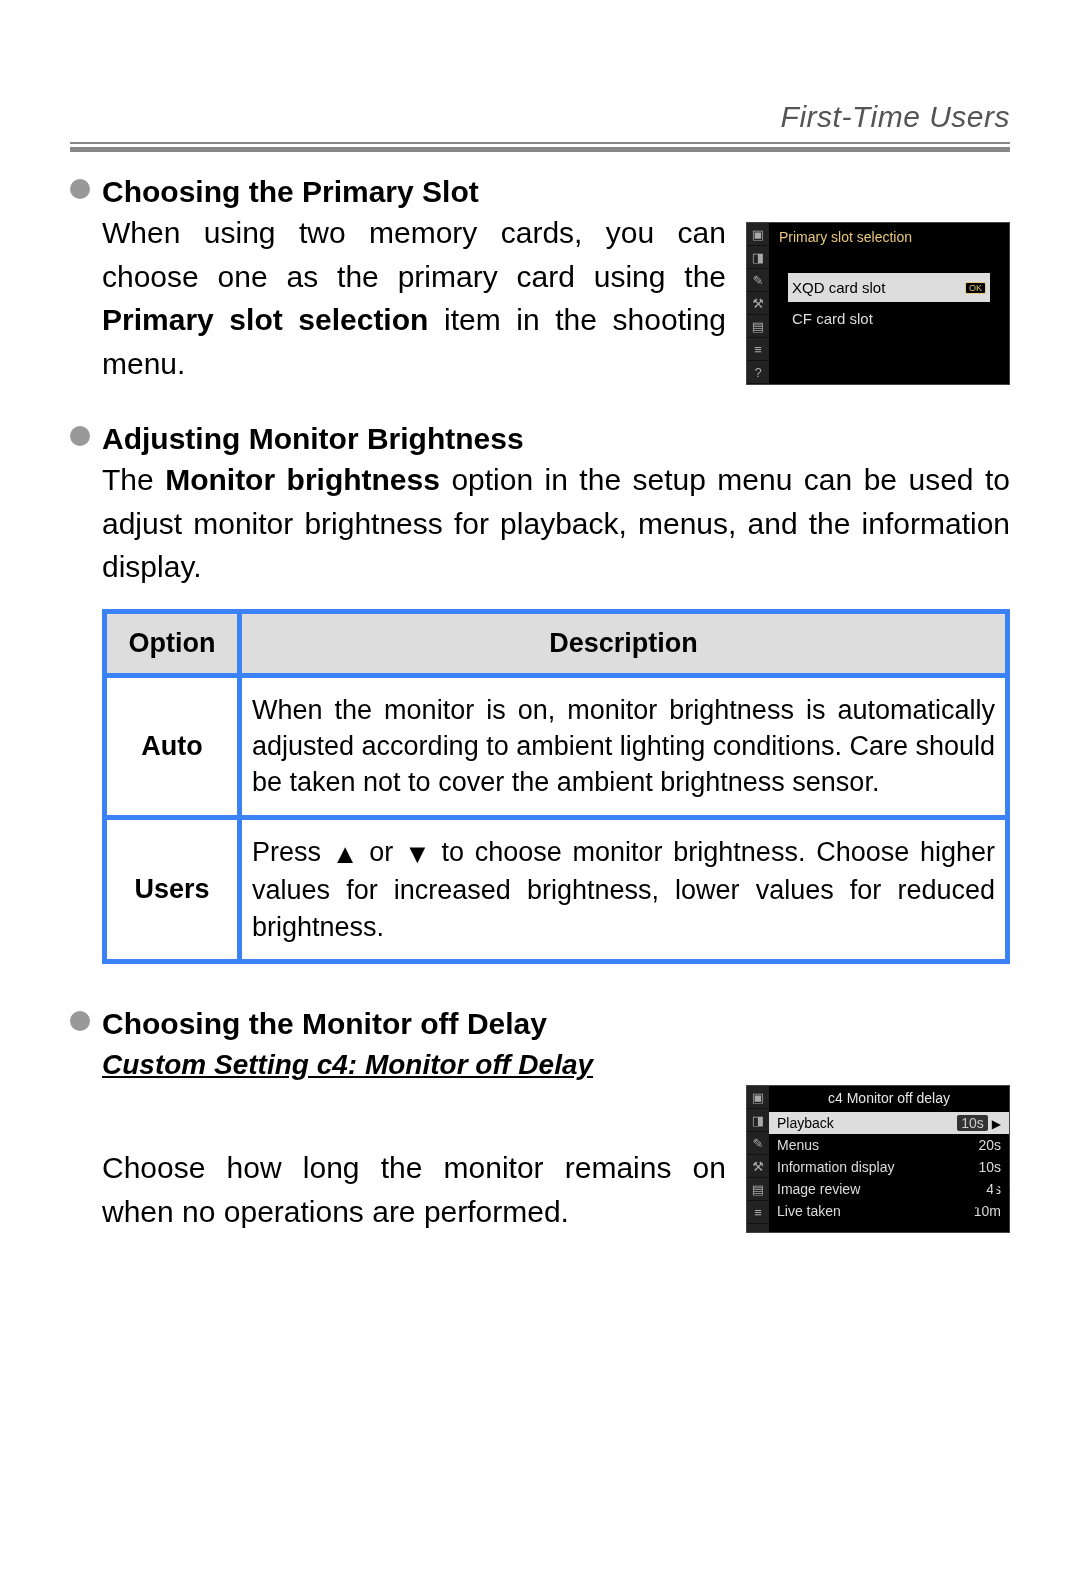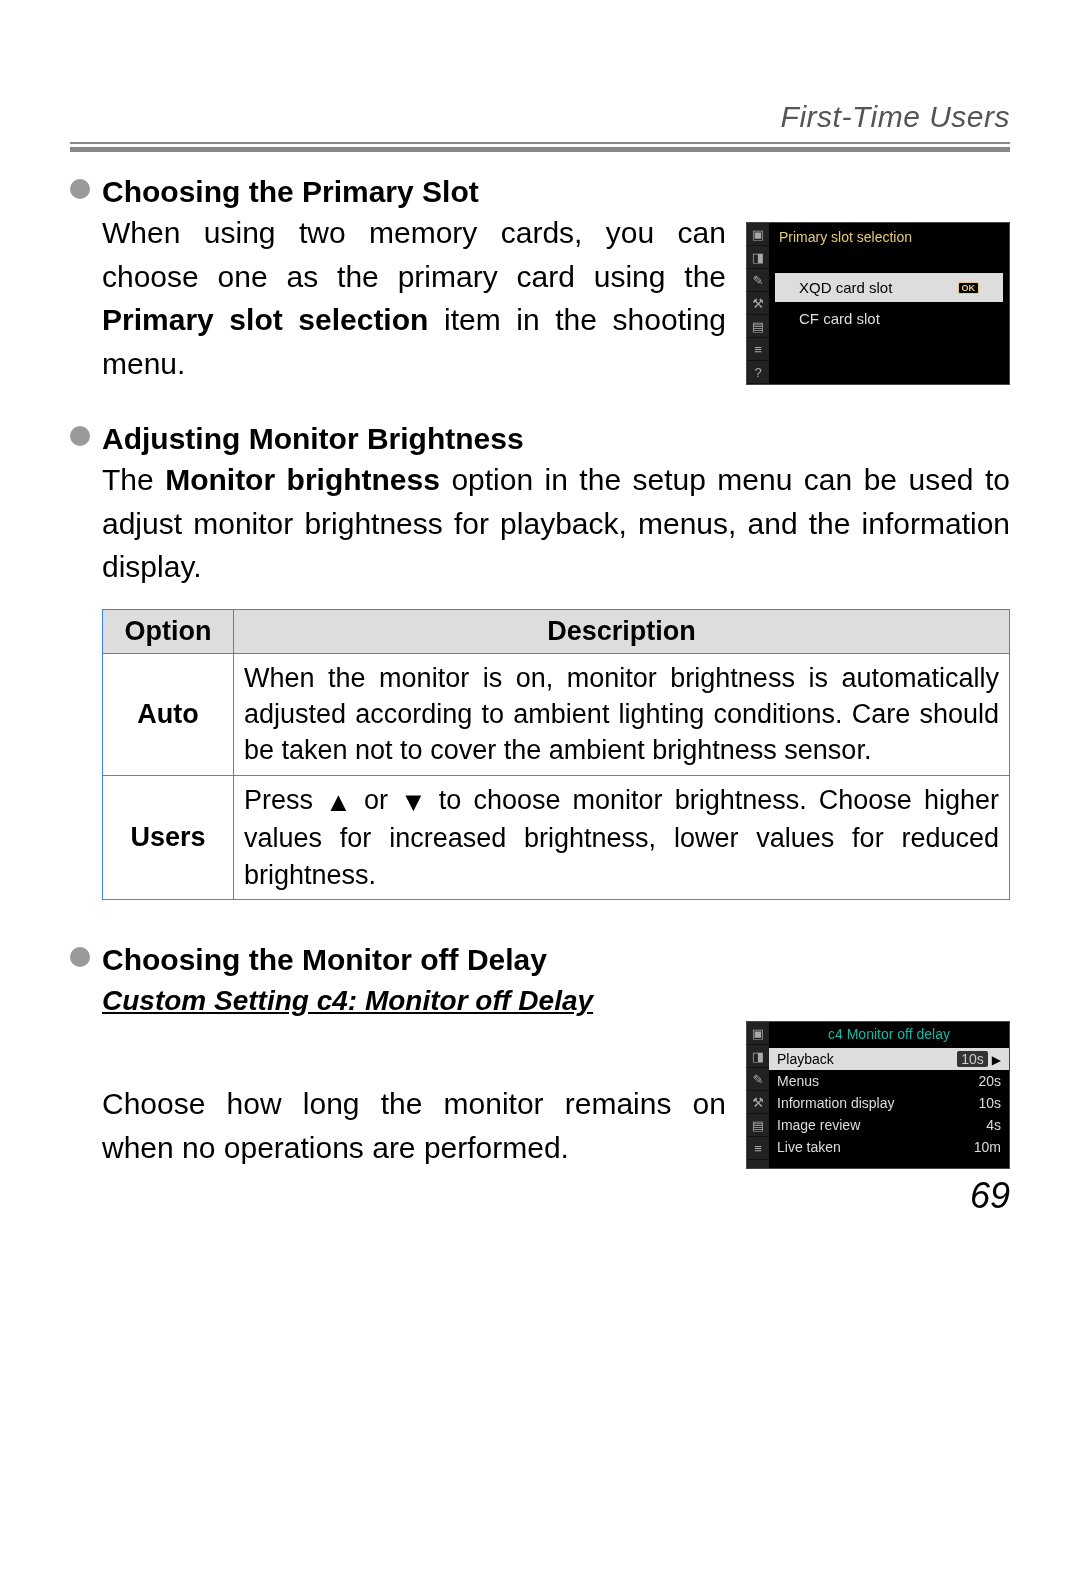--- a/index.html
+++ b/index.html
@@ -89,51 +89,51 @@
     color: #aaa;
     border-bottom: 1px solid #111;
   }
   .cam-body { flex: 1; padding: 4px 6px 10px 6px; }
   .cam-title {
     color: #e8c87a;
     font-size: 14px;
     padding: 2px 4px 10px 4px;
   }
   .cam-item {
-    padding: 6px 24px;
-    margin: 2px 0;
+    padding: 6px 4px;
+    margin: 2px 13px;
     display: flex;
     justify-content: space-between;
     align-items: center;
     font-size: 15px;
   }
   .cam-item.selected {
     background: #ddd;
     color: #000;
   }
   .ok-badge {
     background: #000;
     color: #e8c87a;
     border: 1px solid #e8c87a;
     font-size: 9px;
     padding: 0px 3px;
     border-radius: 2px;
-    font-weight: bold;
+    font-weight: normal;
   }
   
   table.opt-table {
     border-collapse: collapse;
     width: 100%;
     margin-top: 20px;
     margin-left: 0;
     font-size: 27px;
   }
   table.opt-table th, table.opt-table td {
-    border: 1px solid #3b82f6;
-    padding: 6px 10px;
+    border: 5px solid #3b82f6;
+    padding: 14px 10px;
     vertical-align: middle;
   }
   table.opt-table th {
     background: #ddd;
     font-weight: bold;
     text-align: center;
   }
   table.opt-table td.opt-name {
     font-weight: bold;
     text-align: center;
@@ -158,21 +158,21 @@
   
   .cam-row {
     padding: 3px 8px;
     display: flex;
     justify-content: space-between;
     font-size: 14px;
   }
   .cam-row.selected { background: #ddd; color: #000; }
   .cam-row .arrow { color: #000; font-size: 12px; }
   .cam-title2 {
-    color: #14b8a6;
+    color: #e5e5e5;
     font-size: 14px;
     padding: 2px 4px 6px 4px;
     text-align: center;
   }
   .page-num {
     position: absolute;
     bottom: 50px;
     right: 70px;
     font-weight: normal;
     font-style: italic;

